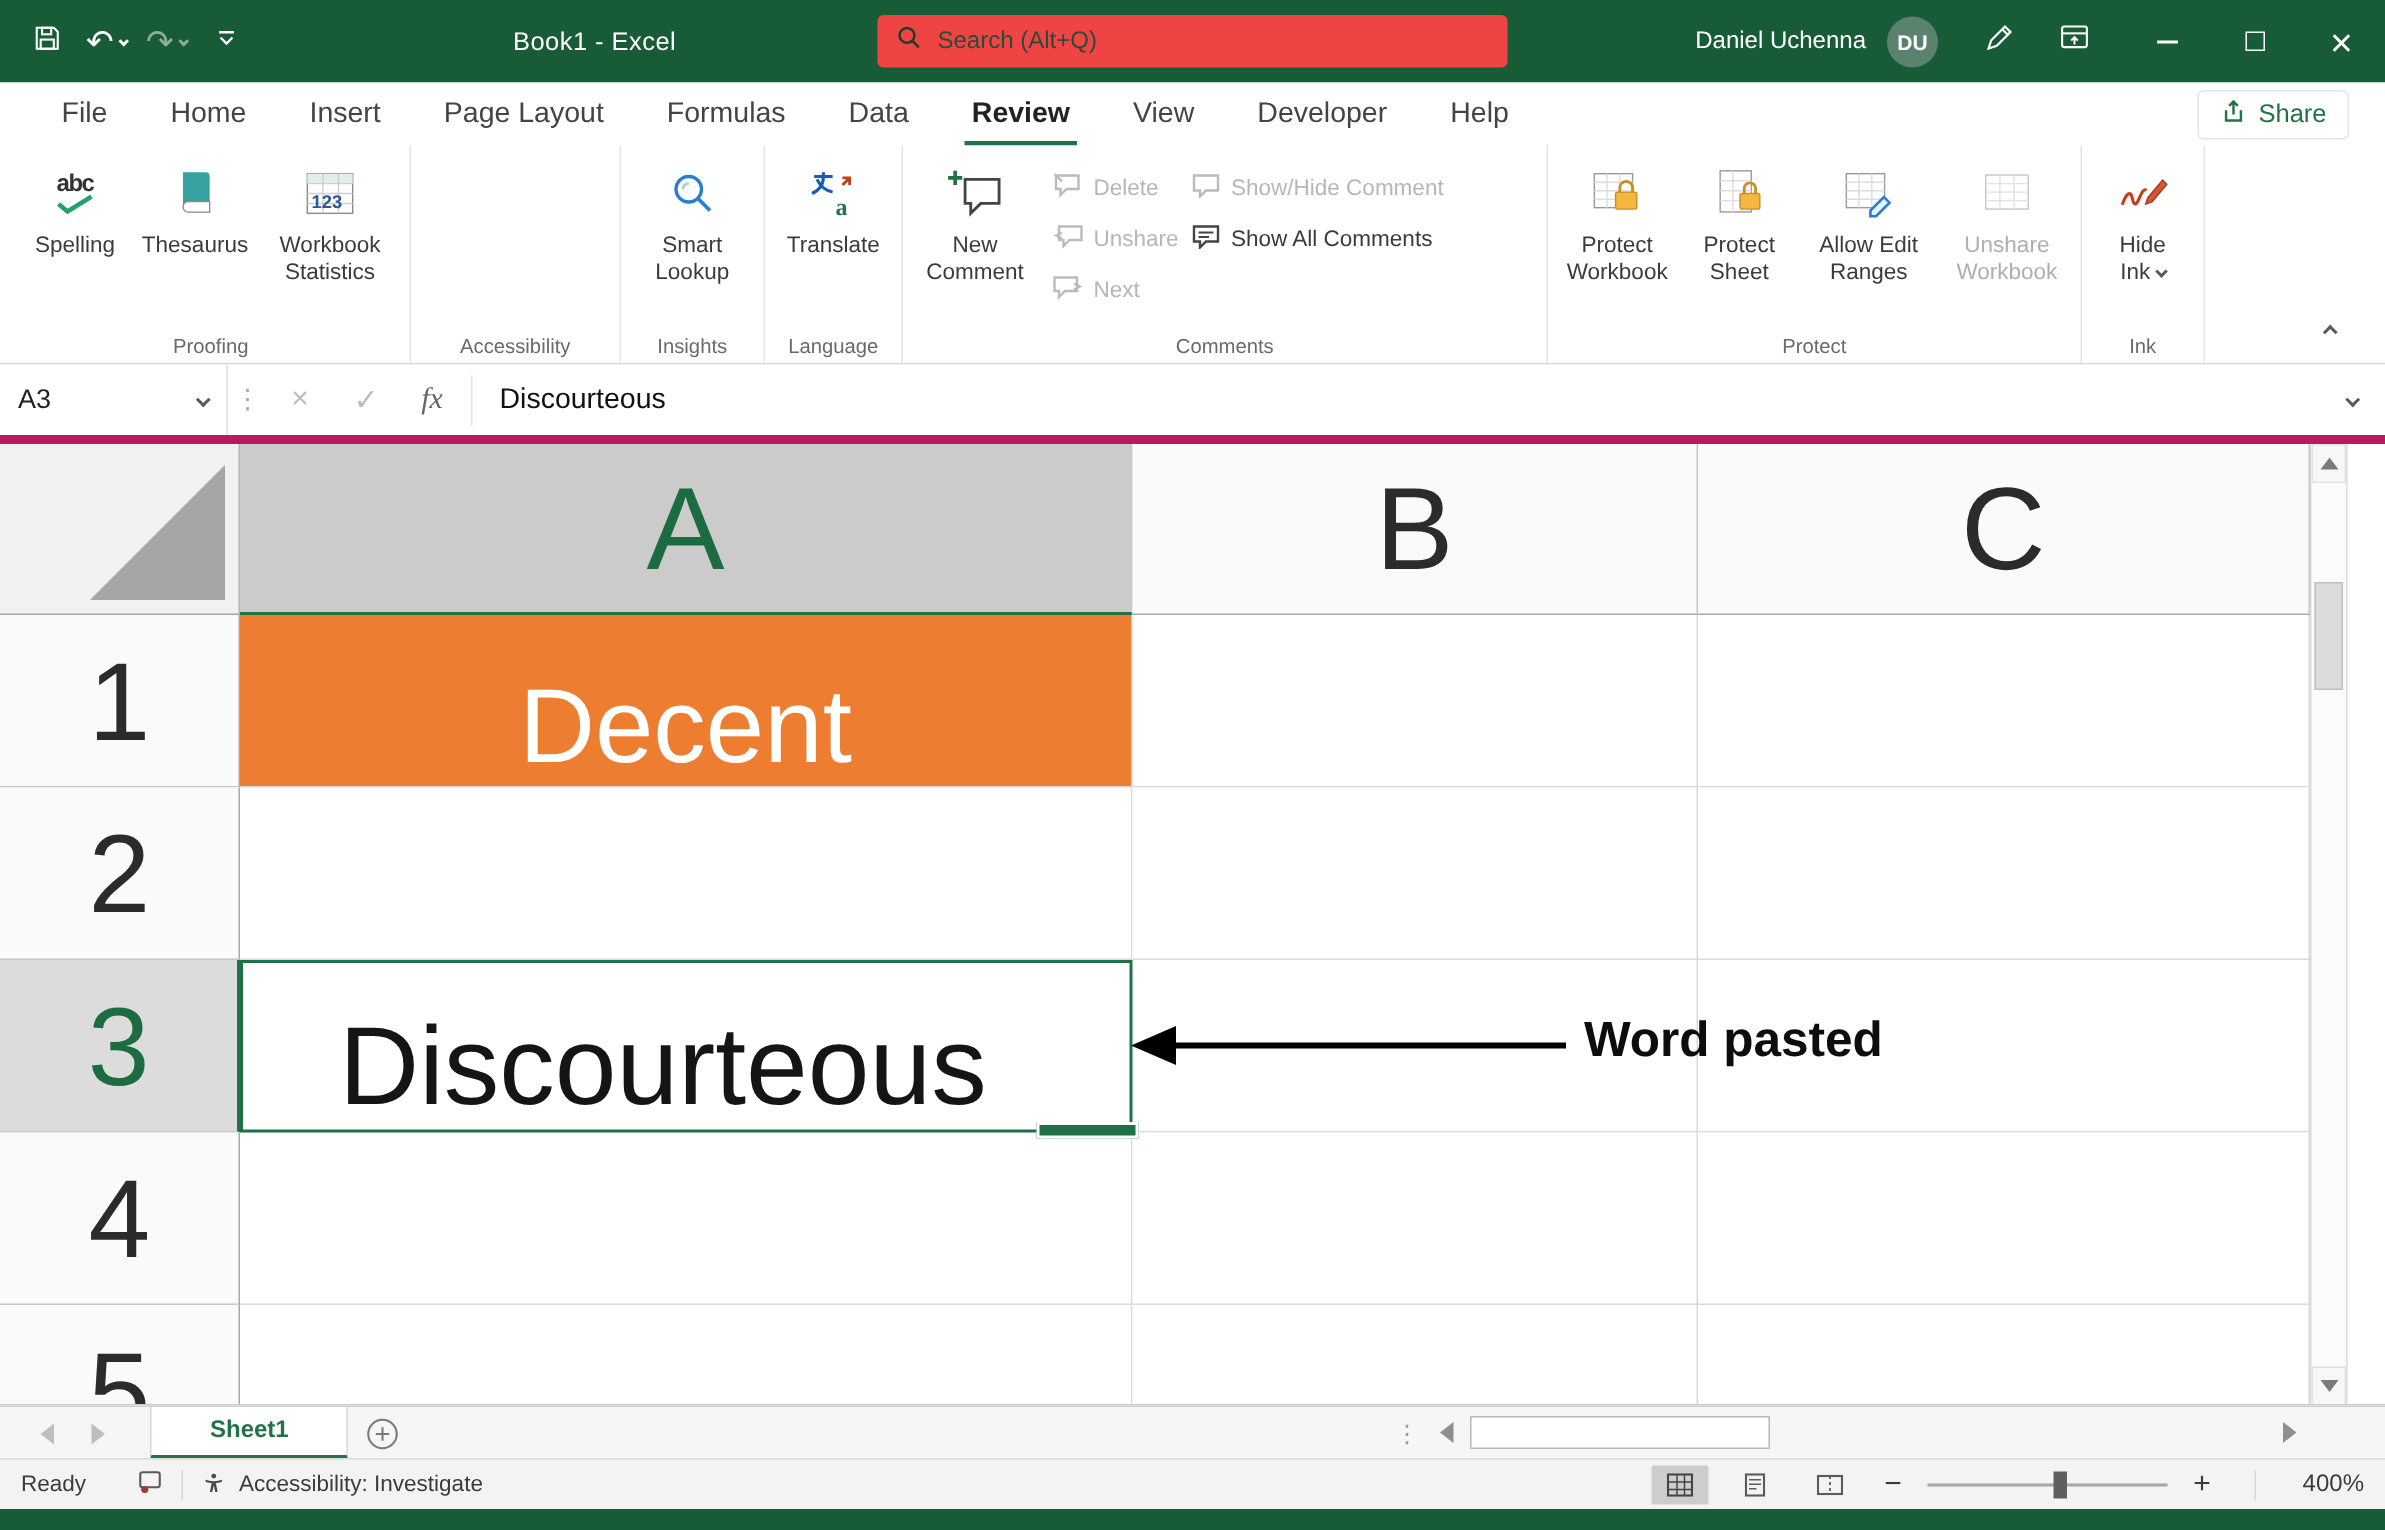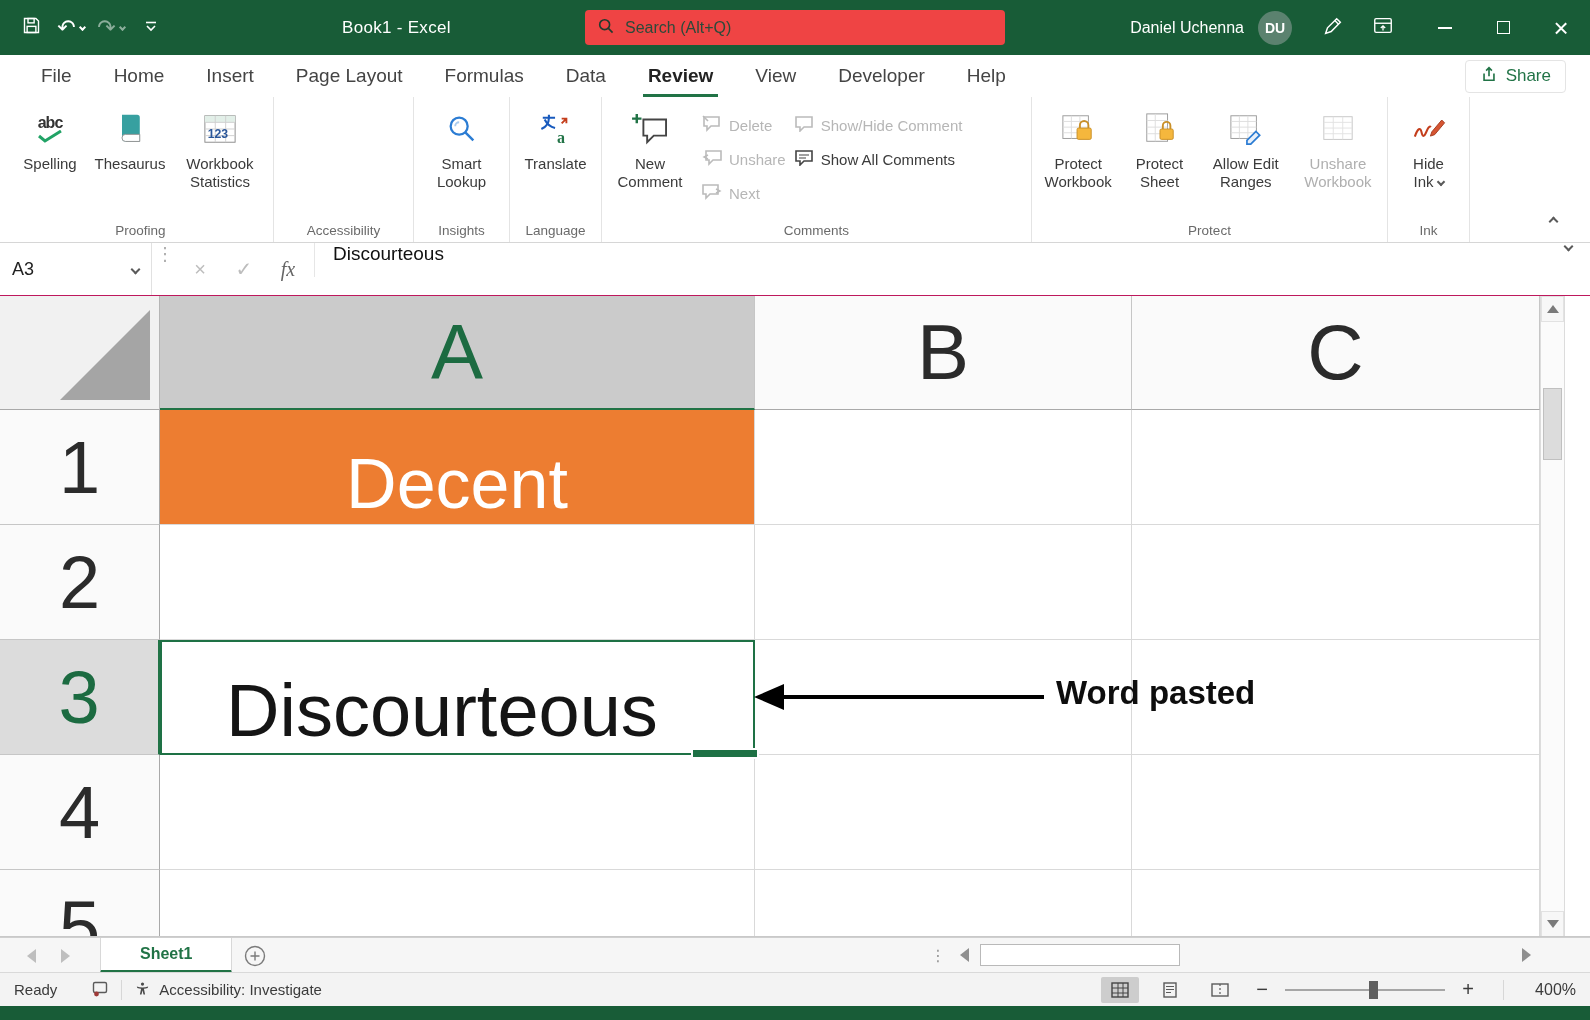--- a/index.html
+++ b/index.html
@@ -51,21 +51,21 @@
   .bb-label .chev{width:6px;height:6px;margin-left:4px;vertical-align:2px;}
   .big-btn.disabled{color:var(--dis);}
   .sb-col{display:flex;flex-direction:column;gap:4px;margin-top:8px;margin-left:8px;}
   .small-btn{display:flex;align-items:center;gap:7px;font-size:15px;color:var(--txt);height:30px;white-space:nowrap;}
   .small-btn.disabled{color:#B6B6B6;}
   .abc-stack{display:flex;flex-direction:column;align-items:center;}
   .abc-stack .abc{font-size:16px;font-weight:bold;color:#333;line-height:15px;letter-spacing:-1px;}
   .ribbon-collapse{position:absolute;right:24px;bottom:10px;width:26px;height:22px;display:flex;align-items:center;justify-content:center;}
 
   
-  #formulabar{top:243px;height:53px;background:#fff;border-bottom:1px solid #be185d;display:flex;}
+  #formulabar{top:243px;height:53px;background:#fff;border-bottom:6px solid #be185d;display:flex;align-items:center;}
   .namebox{width:152px;height:100%;border-right:1px solid #E1E1E1;display:flex;align-items:center;padding:0 12px;font-size:18px;color:#222;}
   .namebox .chev{margin-left:auto;}
   .fb-dots{width:26px;text-align:center;color:#ACACAC;font-size:18px;}
   .fb-btn{width:44px;height:100%;display:flex;align-items:center;justify-content:center;font-size:20px;background:none;border:none;font-family:inherit;}
   .fb-btn.gray{color:#BDBDBD;}
   .fb-btn.fx{font-family:"Liberation Serif",serif;font-style:italic;font-size:20px;color:#666;}
   .fb-sep{width:1px;height:34px;background:#E6E6E6;margin:0 4px;}
   .fb-content{flex:1;font-size:19px;color:#111;padding-left:14px;}
   .fb-expand{width:44px;display:flex;justify-content:center;}
 

